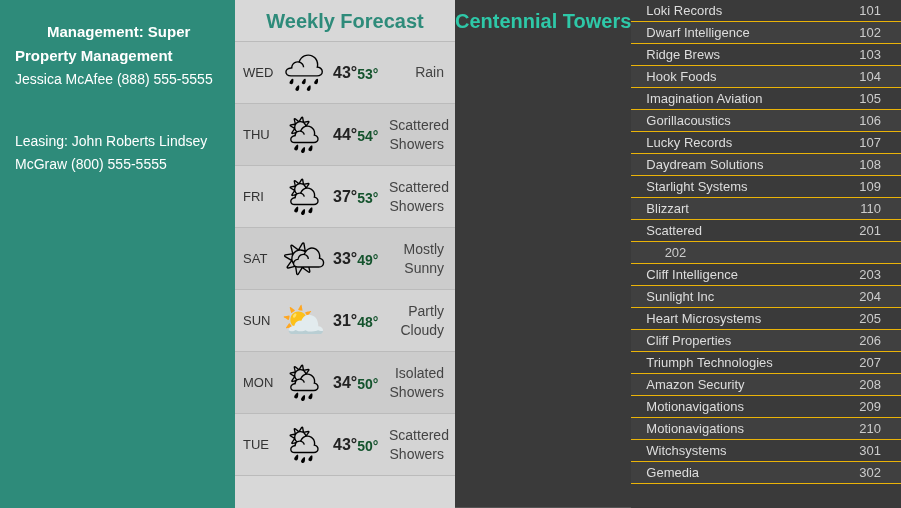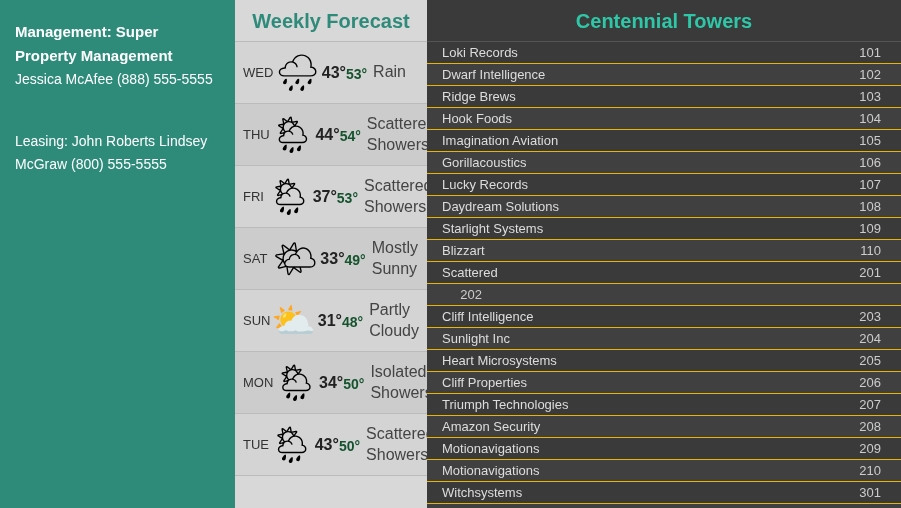--- a/index.html
+++ b/index.html
@@ -21,25 +21,26 @@
       flex-direction: column;
       gap: 40px;
     }
     .contact-block {
       font-size: 14px;
       line-height: 1.6;
     }
     .contact-block .label {
       font-weight: bold;
       font-size: 15px;
+      margin-left: 32px;
     }
 
     
     #middle-panel {
-      width: 192px;
+      width: 220px;
       background-color: #d8d8d8;
       display: flex;
       flex-direction: column;
     }
     #middle-panel .panel-header {
       background-color: #d8d8d8;
       text-align: center;
       padding: 10px 0 8px;
       color: #2e8b7a;
       font-size: 20px;
@@ -87,33 +88,34 @@
       font-size: 16px;
       font-weight: bold;
       color: #222;
     }
     .temp-low {
       font-size: 14px;
       font-weight: bold;
       color: #14532d;
     }
     .forecast-desc {
-      font-size: 16px;
+      font-size: 14px;
       color: #444;
       margin-left: 6px;
       width: 55px;
+      text-align: right;
       line-height: 1.3;
     }
 
     
     #right-panel {
       flex: 1;
       background-color: #3a3a3a;
       display: flex;
-      flex-direction: column;
+      flex-direction: row;
     }
     #right-panel .panel-header {
       background-color: #3a3a3a;
       text-align: center;
       padding: 10px 0 8px;
       color: #2ec8a8;
       font-size: 20px;
       font-weight: bold;
       border-bottom: 1px solid #555;
     }

